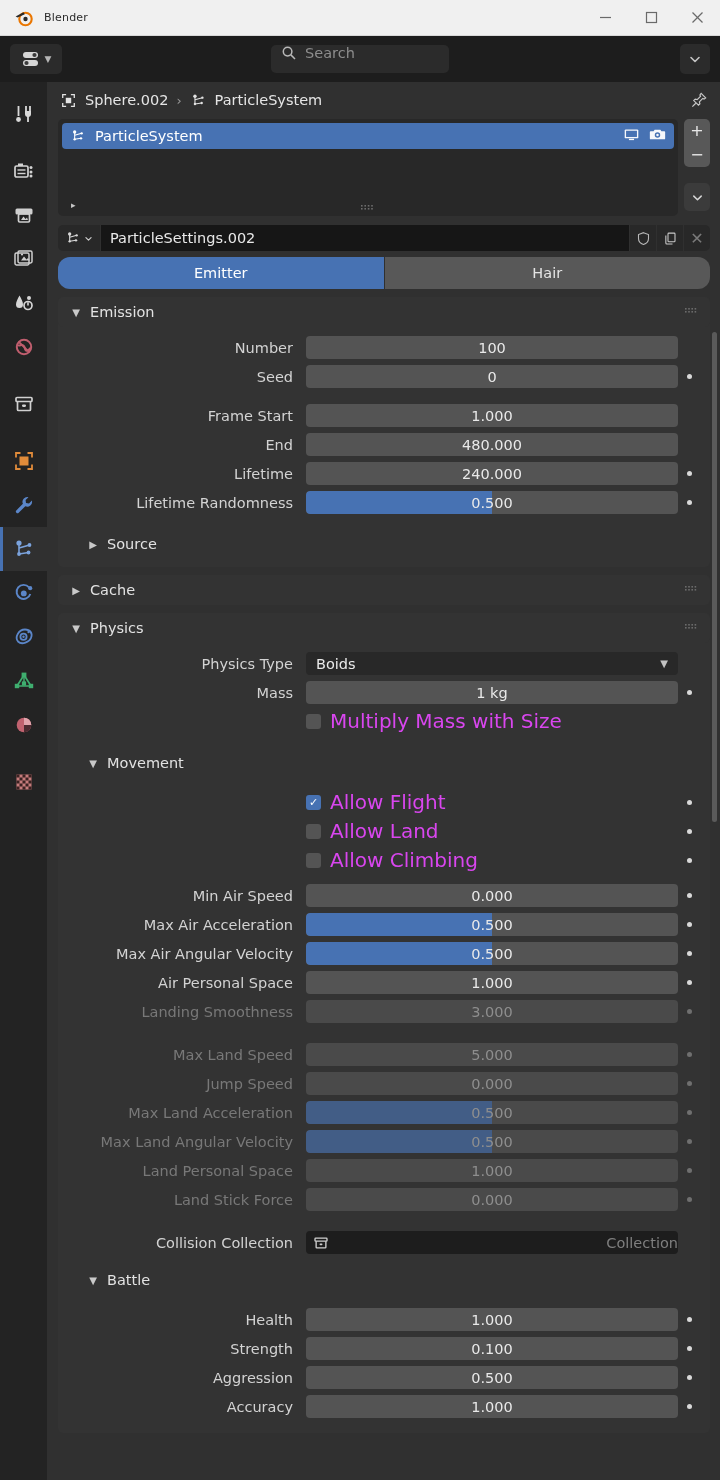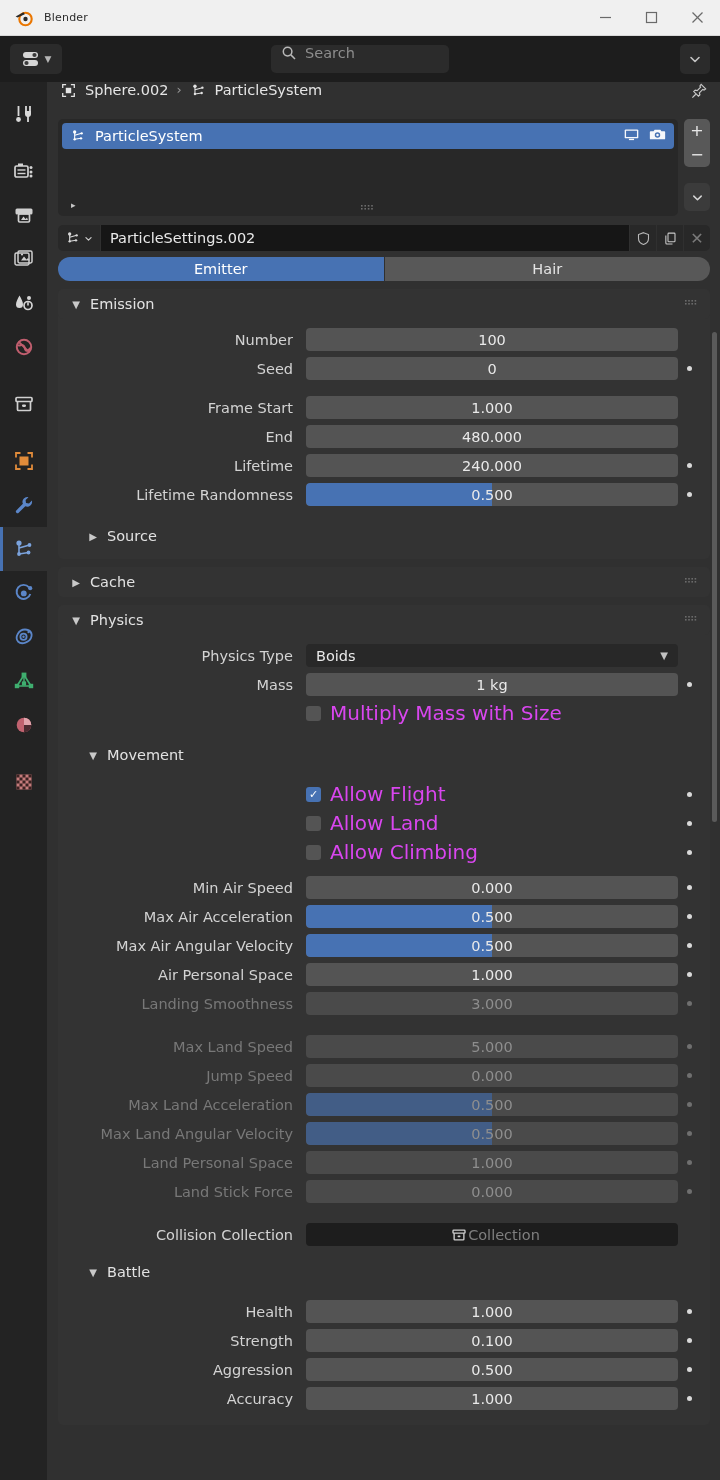--- a/index.html
+++ b/index.html
@@ -88,21 +88,21 @@
   .props {
     flex: 1; min-width: 0;
     background: #303030;
     overflow: hidden;
     position: relative;
     display: flex; flex-direction: column;
   }
 
   .breadcrumb {
     height: 36px; flex: 0 0 36px;
-    display: flex; align-items: flex-start;
+    display: flex; align-items: center;
     padding: 0 12px 0 13px;
     gap: 8px;
     color: #e5e5e5; font-size: 14.5px;
   }
   .breadcrumb .sep { color: #9a9a9a; font-size: 13px; }
   .breadcrumb .spacer { flex: 1; }
 
   .scrollarea { flex: 1; padding: 0 10px 0 11px; overflow: hidden; position: relative; }
 
   
@@ -161,21 +161,21 @@
   .db-btn {
     width: 27px; height: 26px; background: #282828;
     display: flex; align-items: center; justify-content: center;
     color: #c6c6c6;
     border-left: 1px solid #303030;
   }
   .db-btn.last { border-radius: 0 5px 5px 0; color: #7a7a7a; }
 
   
   .seg {
-    display: flex; height: 24px; margin-top: 6px; border-radius: 12px; overflow: hidden;
+    display: flex; height: 32px; margin-top: 6px; border-radius: 12px; overflow: hidden;
   }
   .seg > div {
     flex: 1; display: flex; align-items: center; justify-content: center;
     font-size: 14.5px; color: #e4e4e4;
     background: #585858;
   }
   .seg > div.on { background: #4772b3; color: #ffffff; }
   .seg > div + div { border-left: 1px solid #303030; }
 
   
@@ -229,21 +229,21 @@
 
   
   .field.dropdown {
     background: #282828; justify-content: flex-start;
     padding-left: 10px;
   }
   .field.dropdown .chev { position: absolute; right: 10px; color: #c2c2c2; font-size: 10px; }
 
   
   .field.idsearch {
-    background: #1d1d1d; justify-content: center; padding-left: 6px; gap: 0;
+    background: #1d1d1d; justify-content: space-between; padding-left: 6px; gap: 0;
   }
   .field.idsearch .ph { color: #7f7f7f; }
 
   
   .row.check { height: 22px; margin-bottom: 7px; }
   .checkwrap { flex: 1; display: flex; align-items: center; gap: 9px; }
   .cbox {
     width: 15px; height: 15px; border-radius: 3px; background: #545454;
     display: flex; align-items: center; justify-content: center;
   }

